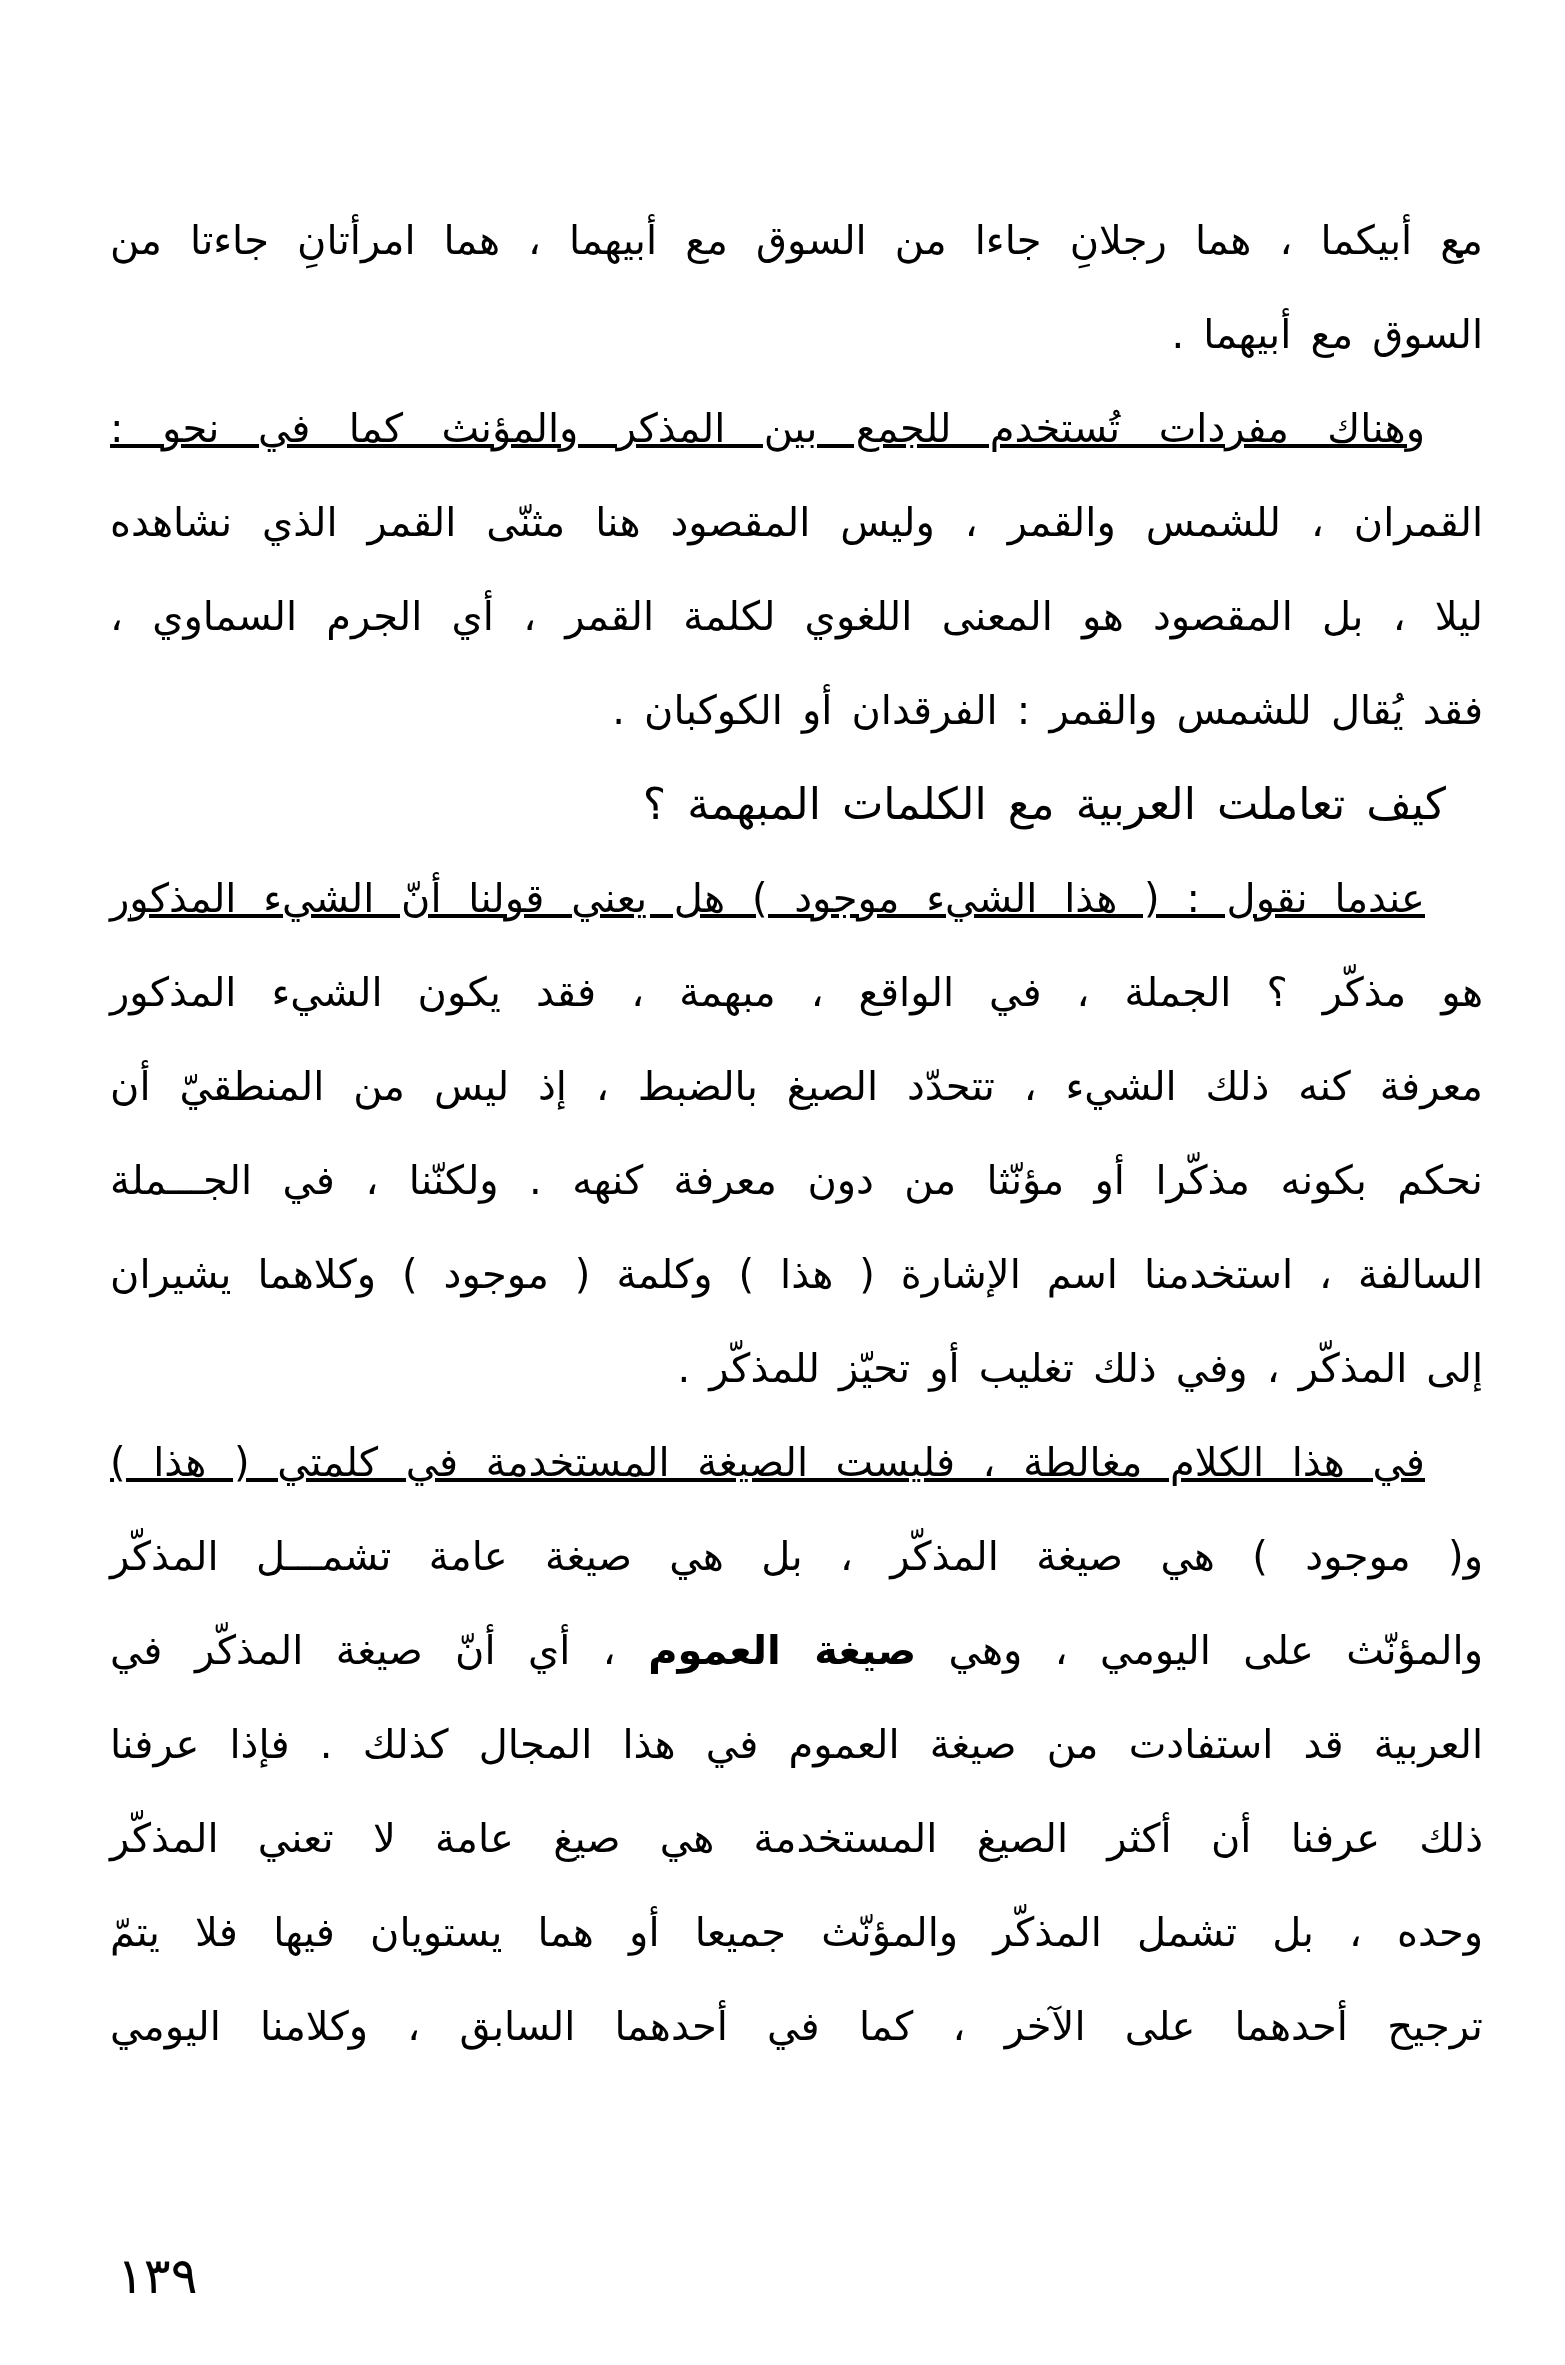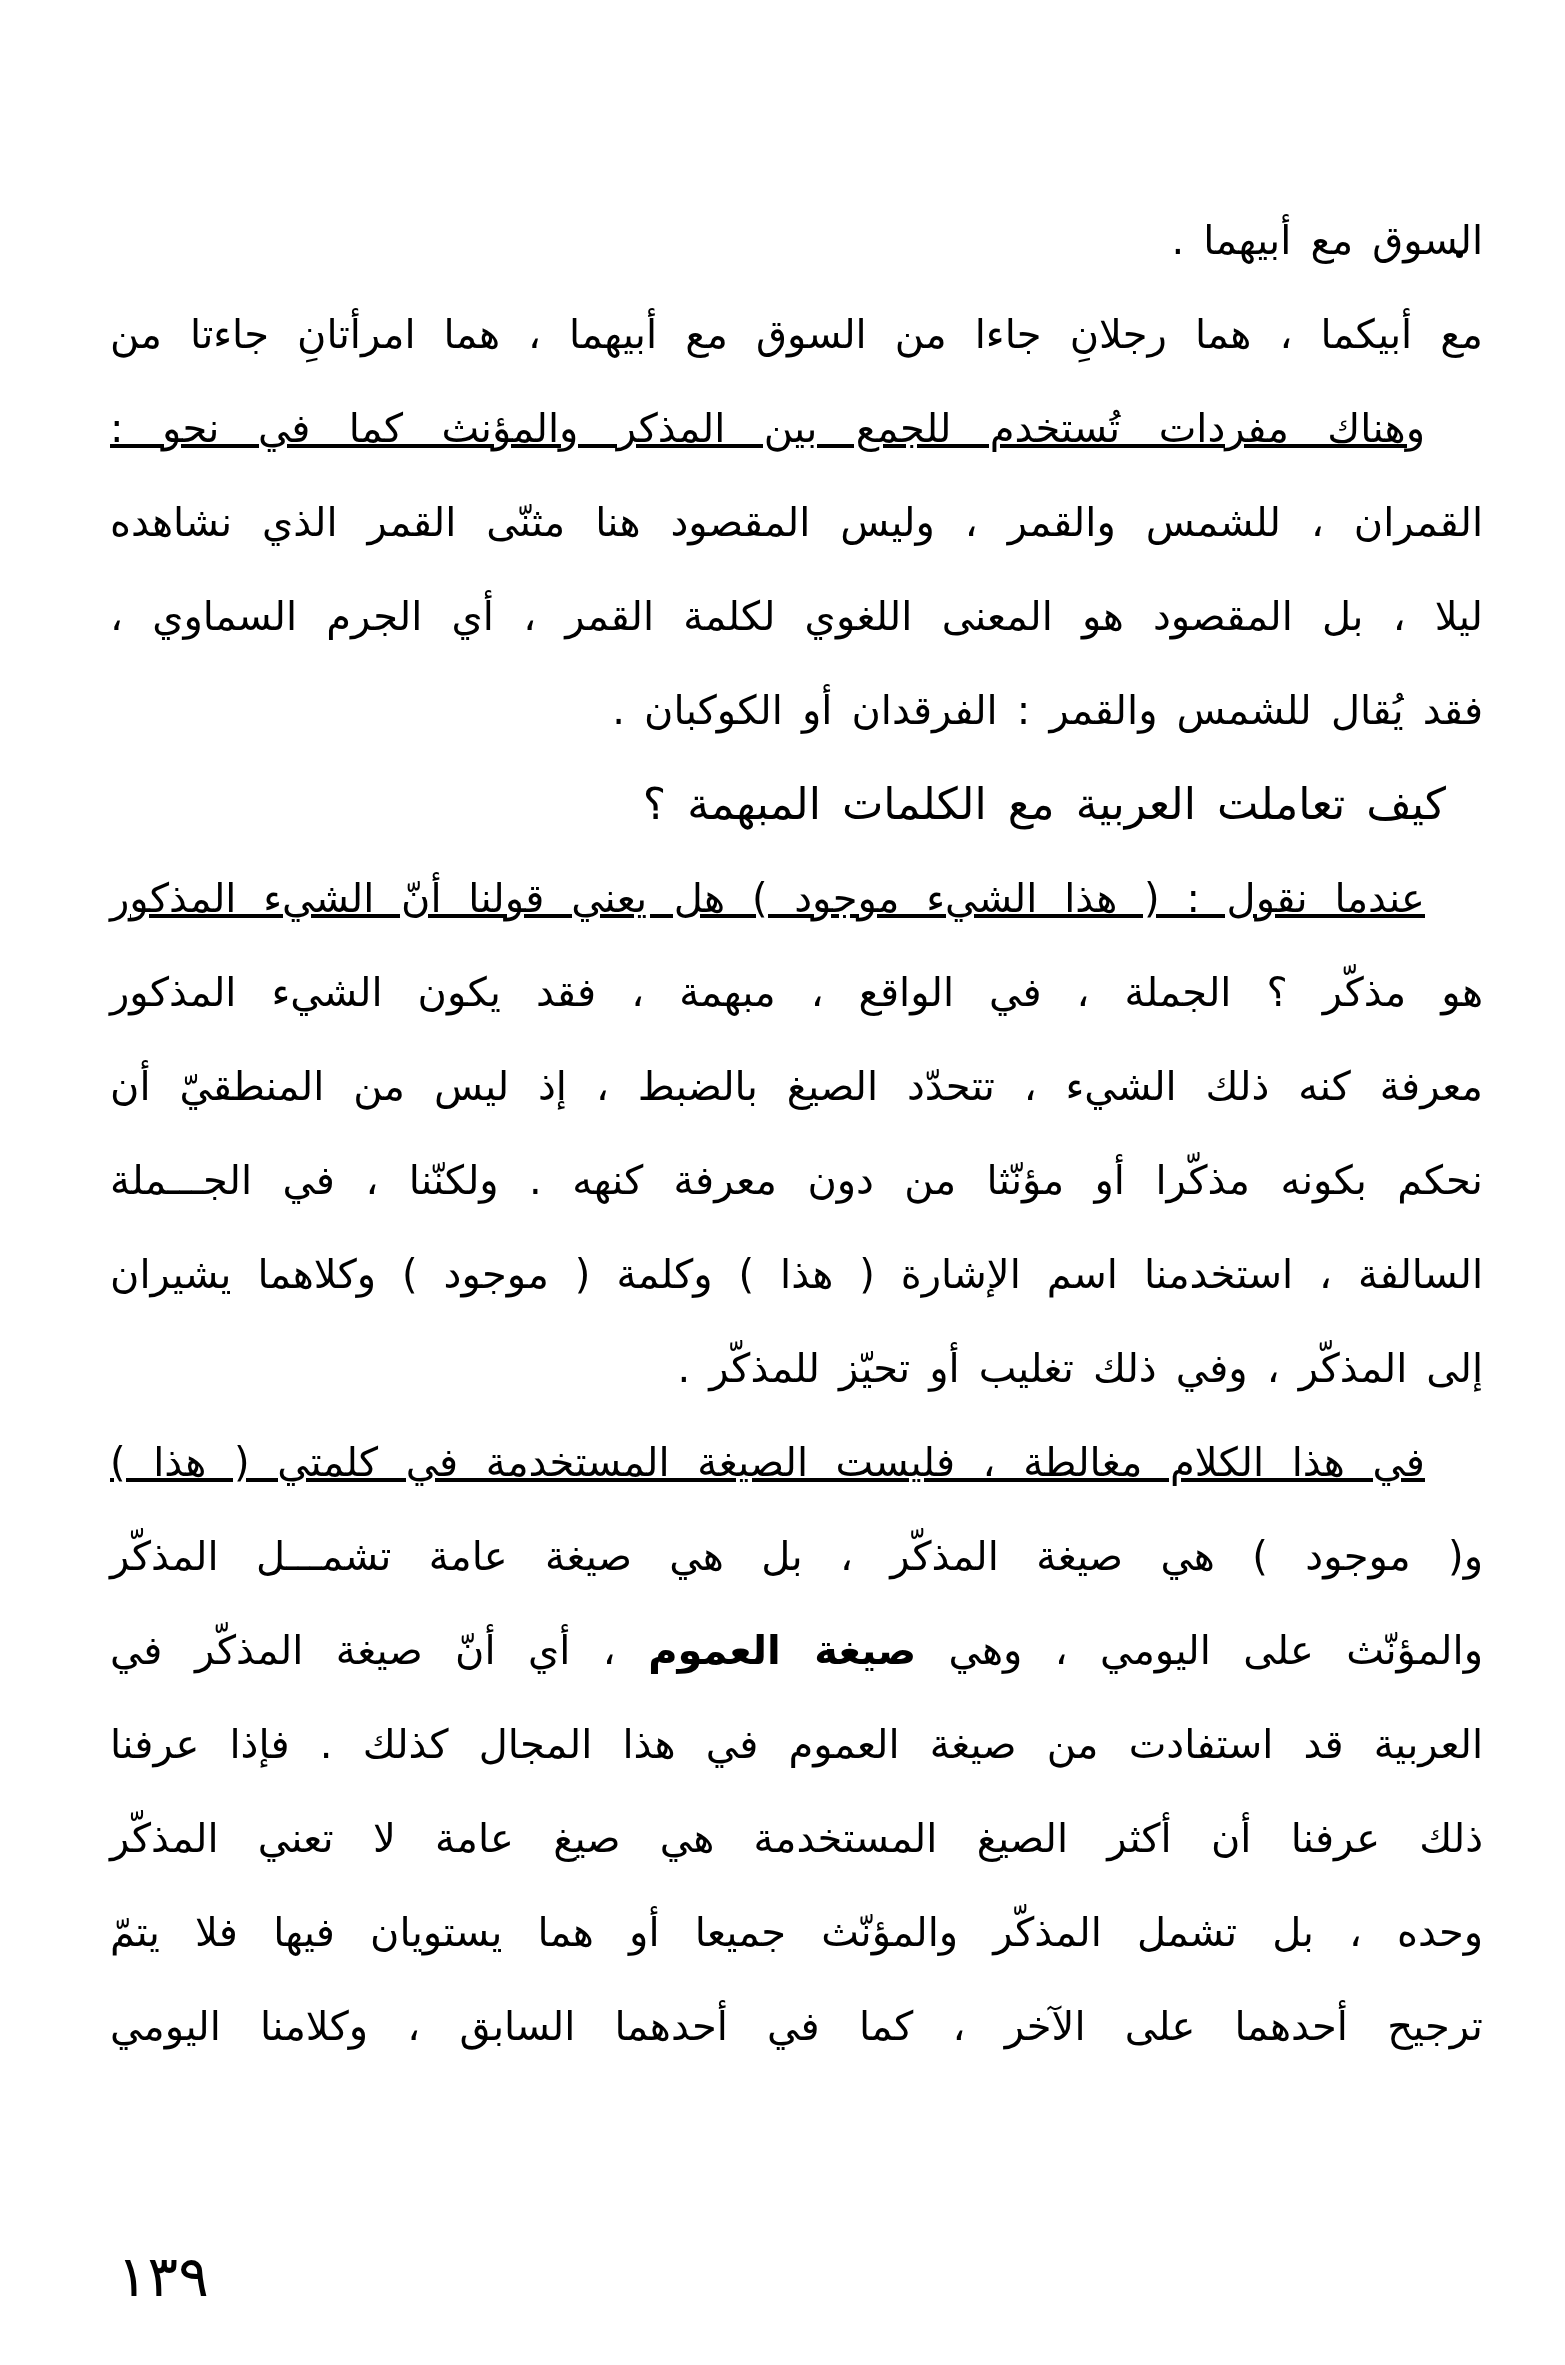--- a/index.html
+++ b/index.html
@@ -42,21 +42,21 @@
     font-size: 44px;
     padding-right: 37px;
     text-align: left;
     text-align-last: right;
   }
   .b { font-weight: 700; }
   .page-number {
     position: absolute;
     left: 117px;
     top: 2240px;
-    font-size: 57px;
+    font-size: 50px;
     line-height: 73px;
     direction: rtl;
     letter-spacing: 4.4px;
     color: #000000;
   }
   .stray-dot {
     position: absolute;
     left: 1456px;
     top: 251px;
     width: 6.6px;
@@ -64,22 +64,22 @@
     border-radius: 50%;
     background: #000000;
   }
 </style>
 </head>
 <body>
 
 <div class="page">
 
   <div class="text-block">
+    <div class="line just">مع أبيكما ، هما رجلانِ جاءا من السوق مع أبيهما ، هما امرأتانِ جاءتا من</div>
     <div class="line">السوق مع أبيهما .</div>
-    <div class="line just">مع أبيكما ، هما رجلانِ جاءا من السوق مع أبيهما ، هما امرأتانِ جاءتا من</div>
     <div class="line just indent">وهناك مفردات تُستخدم للجمع بين المذكر والمؤنث كما في نحو :</div>
     <div class="line just">القمران ، للشمس والقمر ، وليس المقصود هنا مثنّى القمر الذي نشاهده</div>
     <div class="line just">ليلا ، بل المقصود هو المعنى اللغوي لكلمة القمر ، أي الجرم السماوي ،</div>
     <div class="line">فقد يُقال للشمس والقمر : الفرقدان أو الكوكبان .</div>
 
     <div class="line heading">كيف تعاملت العربية مع الكلمات المبهمة ؟</div>
 
     <div class="line just indent">عندما نقول : ( هذا الشيء موجود ) هل يعني قولنا أنّ الشيء المذكور</div>
     <div class="line just">هو مذكّر ؟ الجملة ، في الواقع ، مبهمة ، فقد يكون الشيء المذكور</div>
     <div class="line just">معرفة كنه ذلك الشيء ، تتحدّد الصيغ بالضبط ، إذ ليس من المنطقيّ أن</div>

